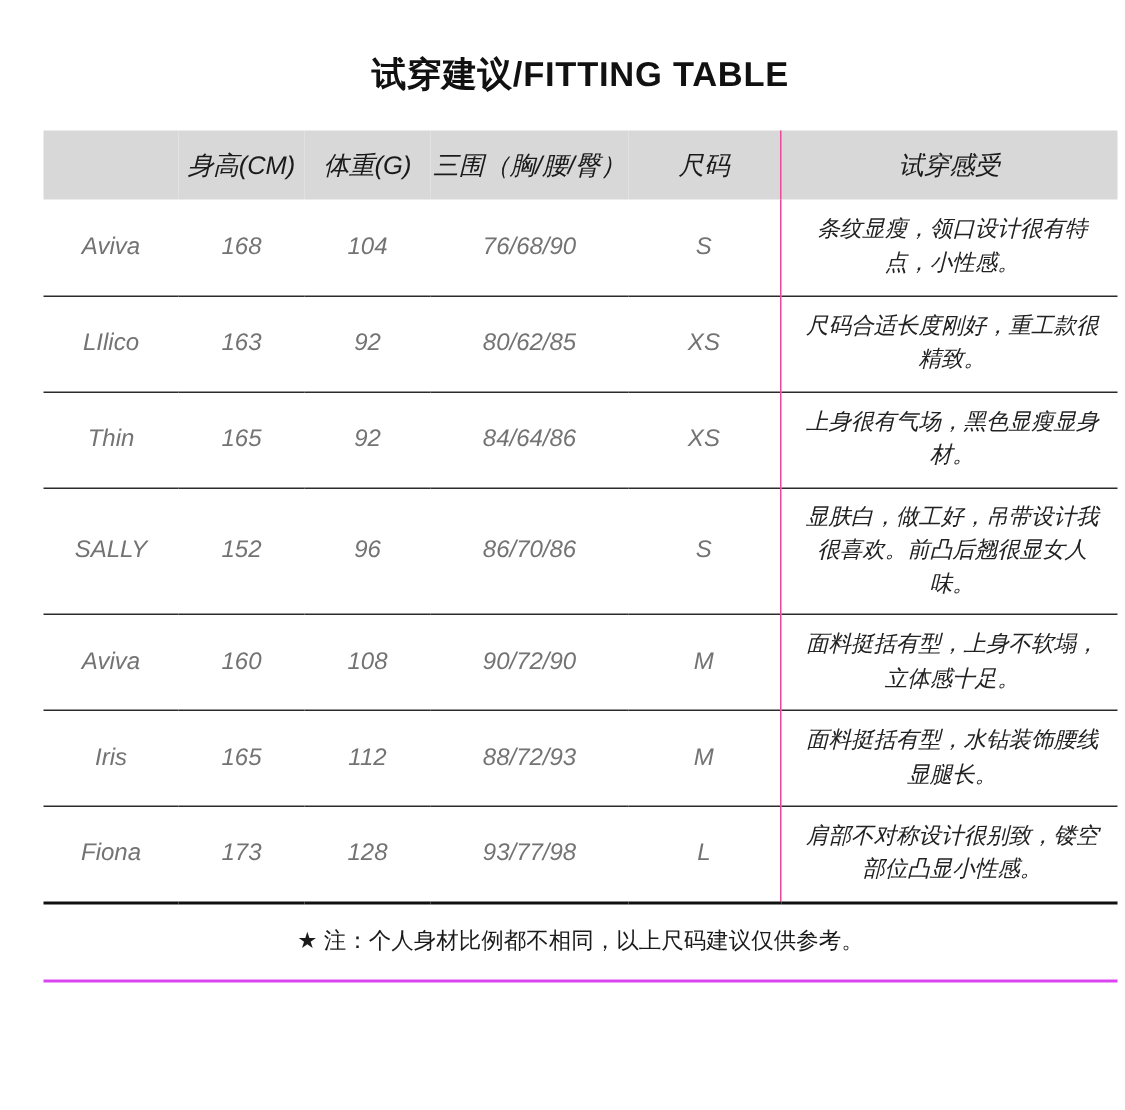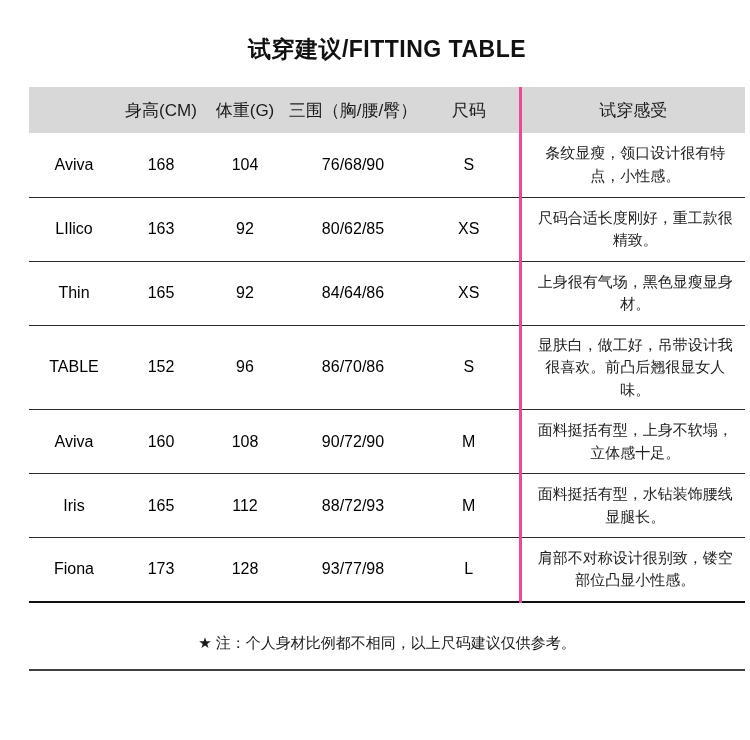--- a/index.html
+++ b/index.html
@@ -20,23 +20,24 @@
   .title {
     text-align: center;
     font-size: 23px;
     font-weight: bold;
     color: #111111;
     letter-spacing: 0.5px;
     margin-bottom: 22px;
   }
   table.fitting {
     width: 716px;
-    margin: 16px auto;
+    margin: 0 auto;
     border-collapse: collapse;
     table-layout: fixed;
+    font-style: italic;
   }
   col.c-name   { width: 90px; }
   col.c-height { width: 84px; }
   col.c-weight { width: 84px; }
   col.c-meas   { width: 132px; }
   col.c-size   { width: 101px; }
   col.c-feel   { width: 225px; }
   thead th {
     background: #d8d8d8;
     height: 46px;
@@ -44,45 +45,45 @@
     font-weight: normal;
     color: #1a1a1a;
     text-align: center;
     vertical-align: middle;
   }
   tbody td {
     height: 64px;
     font-size: 16px;
     text-align: center;
     vertical-align: middle;
-    color: #000000;
+    color: #737373;
     border-top: 1px solid #2b2b2b;
   }
   tbody tr:first-child td { border-top: none; }
   tbody tr:last-child td { border-bottom: 2px solid #111111; }
   th.feel-col, td.feel-col {
-    border-left: 3px solid #ec4899;
+    border-left: 1px solid #ec4899;
   }
   td.feel-col {
     text-align: center;
     font-size: 15px;
     line-height: 1.5;
     padding: 8px 8px 8px 12px;
     color: #222222;
   }
   .note-row {
     width: 716px;
     margin: 0 auto;
     height: 52px;
     display: flex;
     align-items: center;
     justify-content: center;
     font-size: 15px;
     color: #1a1a1a;
-    border-bottom: 2px solid #404040;
+    border-bottom: 2px solid #d946ef;
   }
 </style>
 </head>
 <body>
 
 <div class="page">
 
   <div class="title">试穿建议/FITTING TABLE</div>
 
   <table class="fitting">
@@ -123,21 +124,21 @@
         </tr>
         <tr>
           <td>Thin</td>
           <td>165</td>
           <td>92</td>
           <td>84/64/86</td>
           <td>XS</td>
           <td class="feel-col">上身很有气场，黑色显瘦显身材。</td>
         </tr>
         <tr>
-          <td>TABLE</td>
+          <td>SALLY</td>
           <td>152</td>
           <td>96</td>
           <td>86/70/86</td>
           <td>S</td>
           <td class="feel-col">显肤白，做工好，吊带设计我很喜欢。前凸后翘很显女人味。</td>
         </tr>
         <tr>
           <td>Aviva</td>
           <td>160</td>
           <td>108</td>

